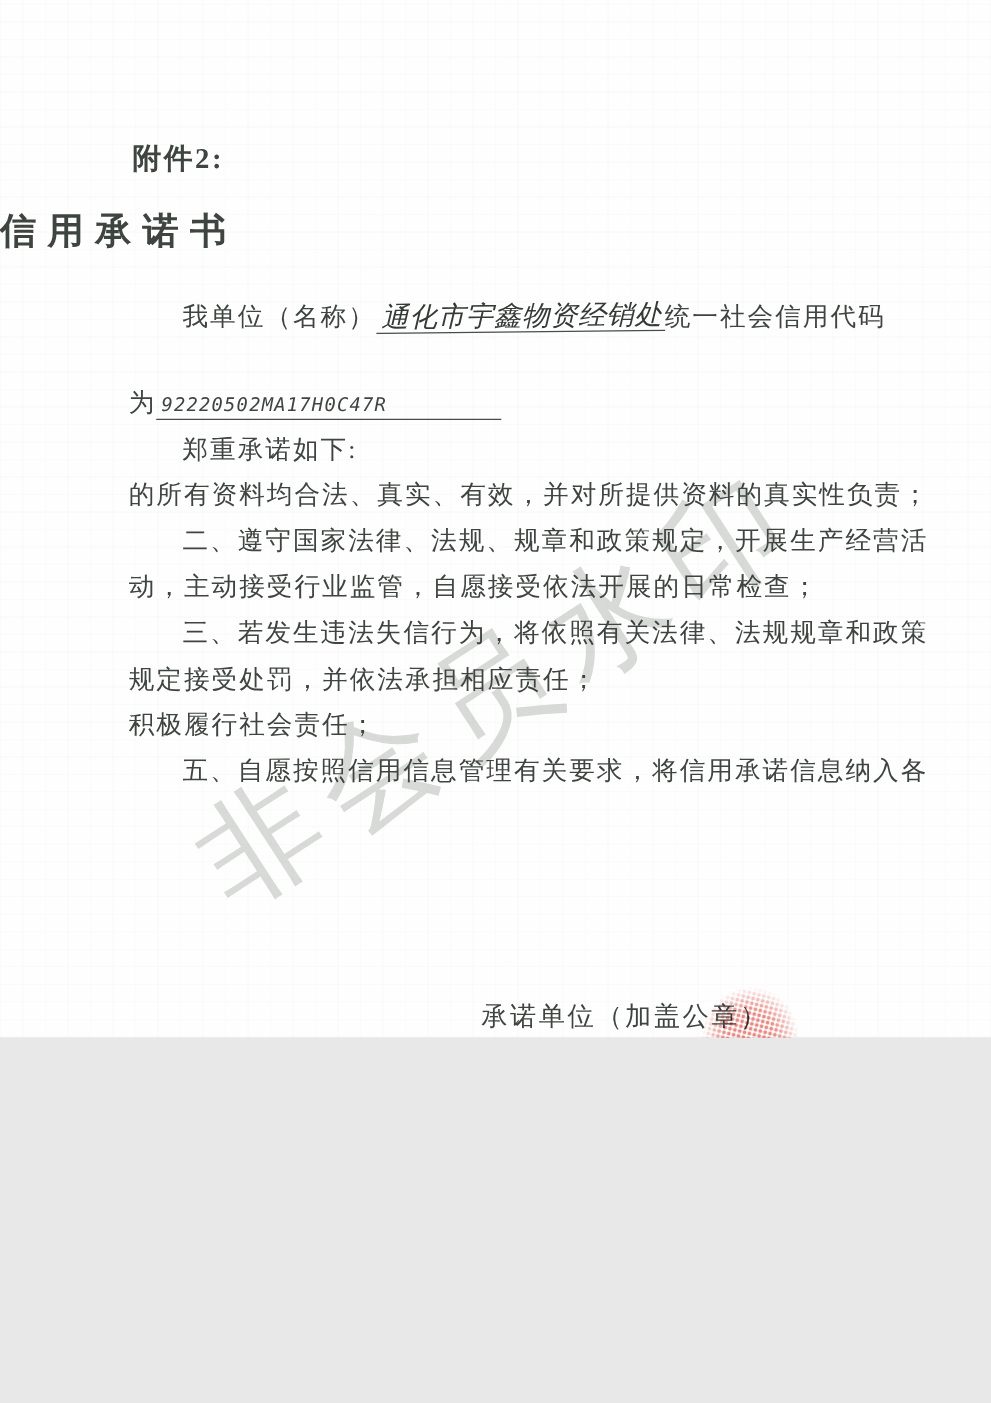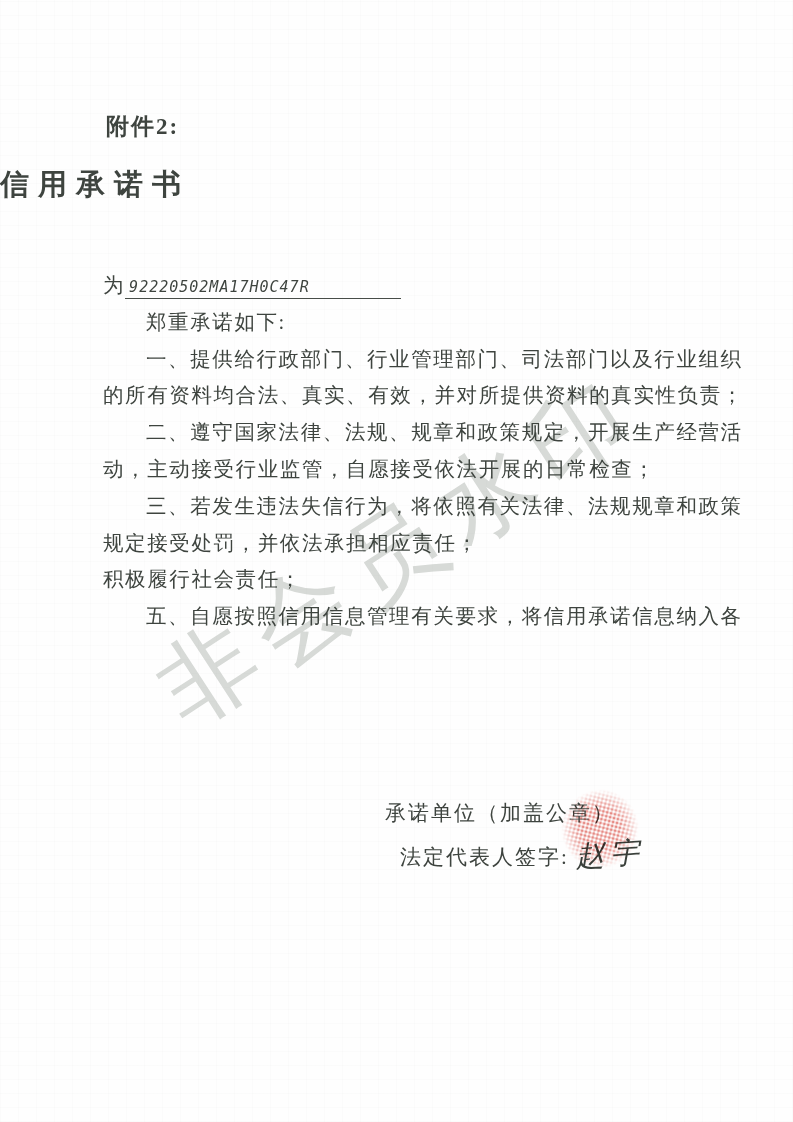--- a/index.html
+++ b/index.html
@@ -1,18 +1,18 @@
 <!DOCTYPE html>
 <html><head>
 <meta charset="utf-8">
 <style>
   html,body{margin:0;padding:0;background:#e8e8e8;}
   .page{
     position:relative;
-    width:793px;height:1122px;
+    width:793px;height:830px;
     margin:0 auto;
     background:#fefefe;
     overflow:hidden;
     font-family:"Liberation Serif","DejaVu Serif",serif;
     color:#3e443f;
   }
   
   .page::after{
     content:"";position:absolute;inset:0;pointer-events:none;
     background:
@@ -102,26 +102,26 @@
   <div class="watermark">非会员水印</div>
 
   <div class="content">
 
     <div class="attachment-label">附件2:</div>
 
     <div class="doc-title">信用承诺书</div>
 
     <div class="body-block">
 
+      <div class="line indent"><span>我单位（名称）</span><span class="blank hand hand-name">通化市宇鑫物资经销处</span><span>统一社会信用代码</span></div>
 
       <div class="line"><span>为</span><span class="blank hand-code">92220502MA17H0C47R</span></div>
 
       <div class="line indent">郑重承诺如下:</div>
 
-      <div class="line indent">一、提供给行政部门、行业管理部门、司法部门以及行业组织</div>
       <div class="line">的所有资料均合法、真实、有效，并对所提供资料的真实性负责；</div>
       <div class="line indent">二、遵守国家法律、法规、规章和政策规定，开展生产经营活</div>
       <div class="line">动，主动接受行业监管，自愿接受依法开展的日常检查；</div>
       <div class="line indent">三、若发生违法失信行为，将依照有关法律、法规规章和政策</div>
       <div class="line">规定接受处罚，并依法承担相应责任；</div>
       <div class="line">积极履行社会责任；</div>
       <div class="line indent">五、自愿按照信用信息管理有关要求，将信用承诺信息纳入各</div>
 
     </div>
 

